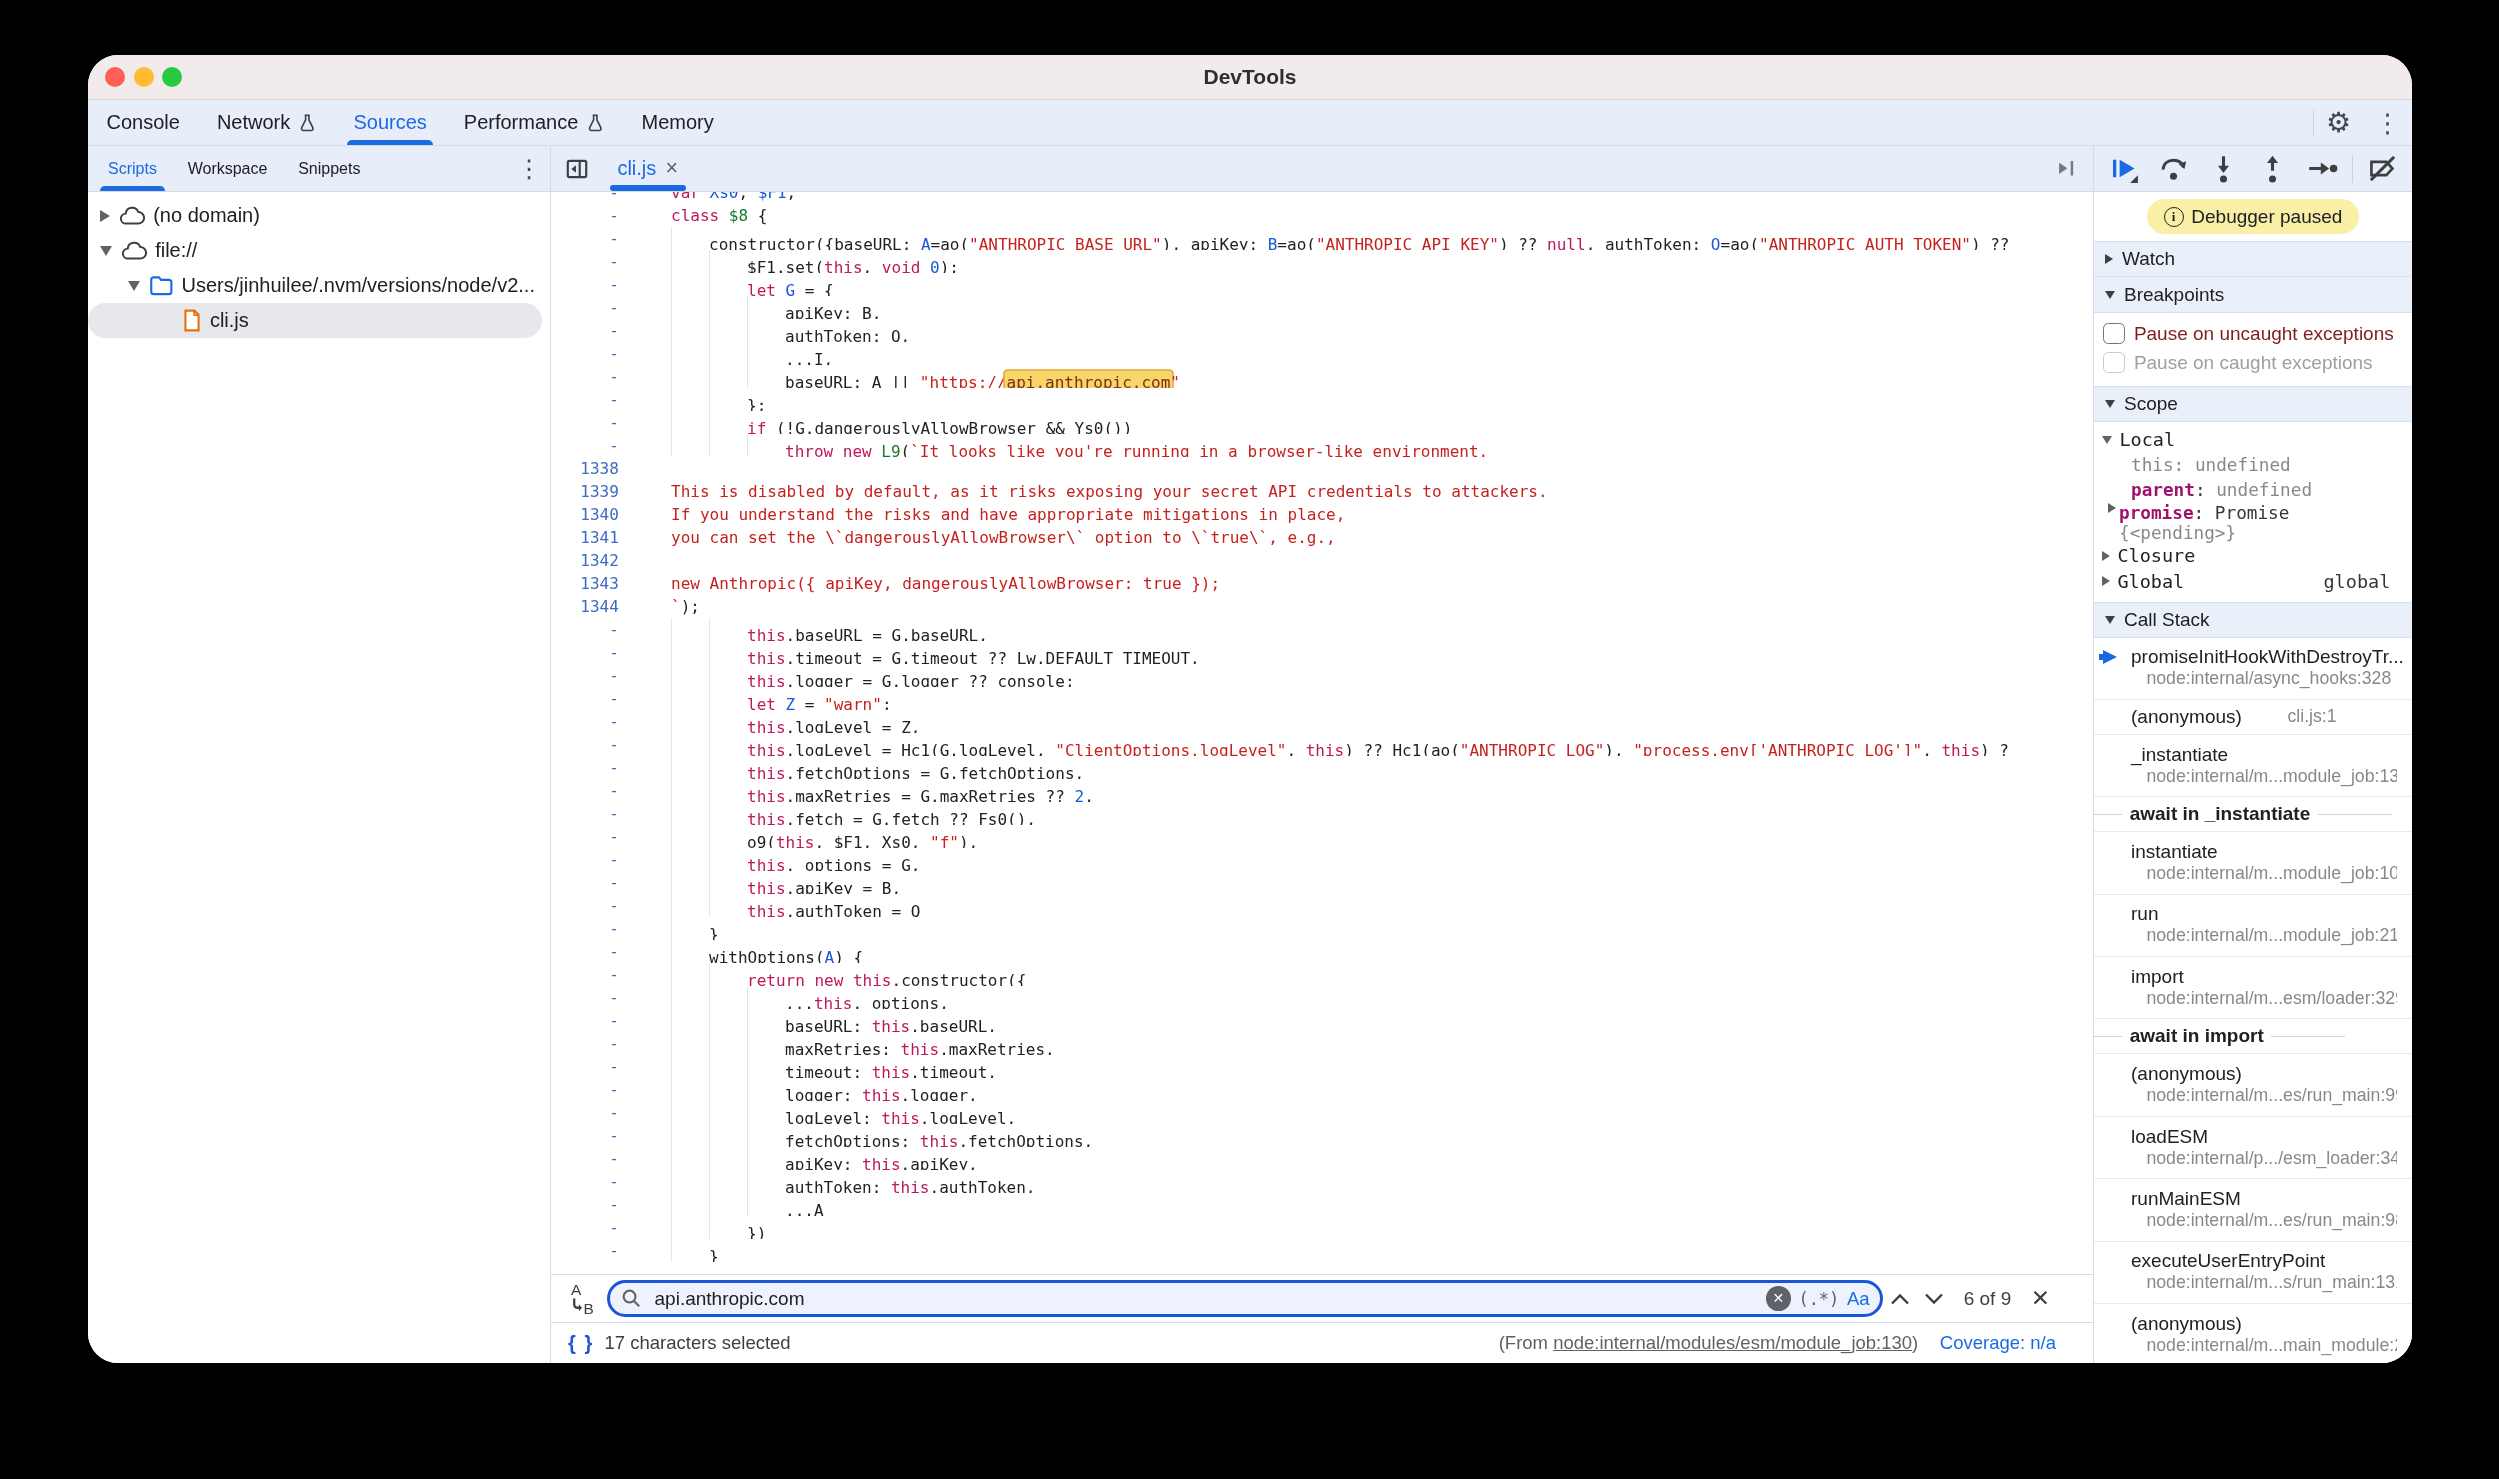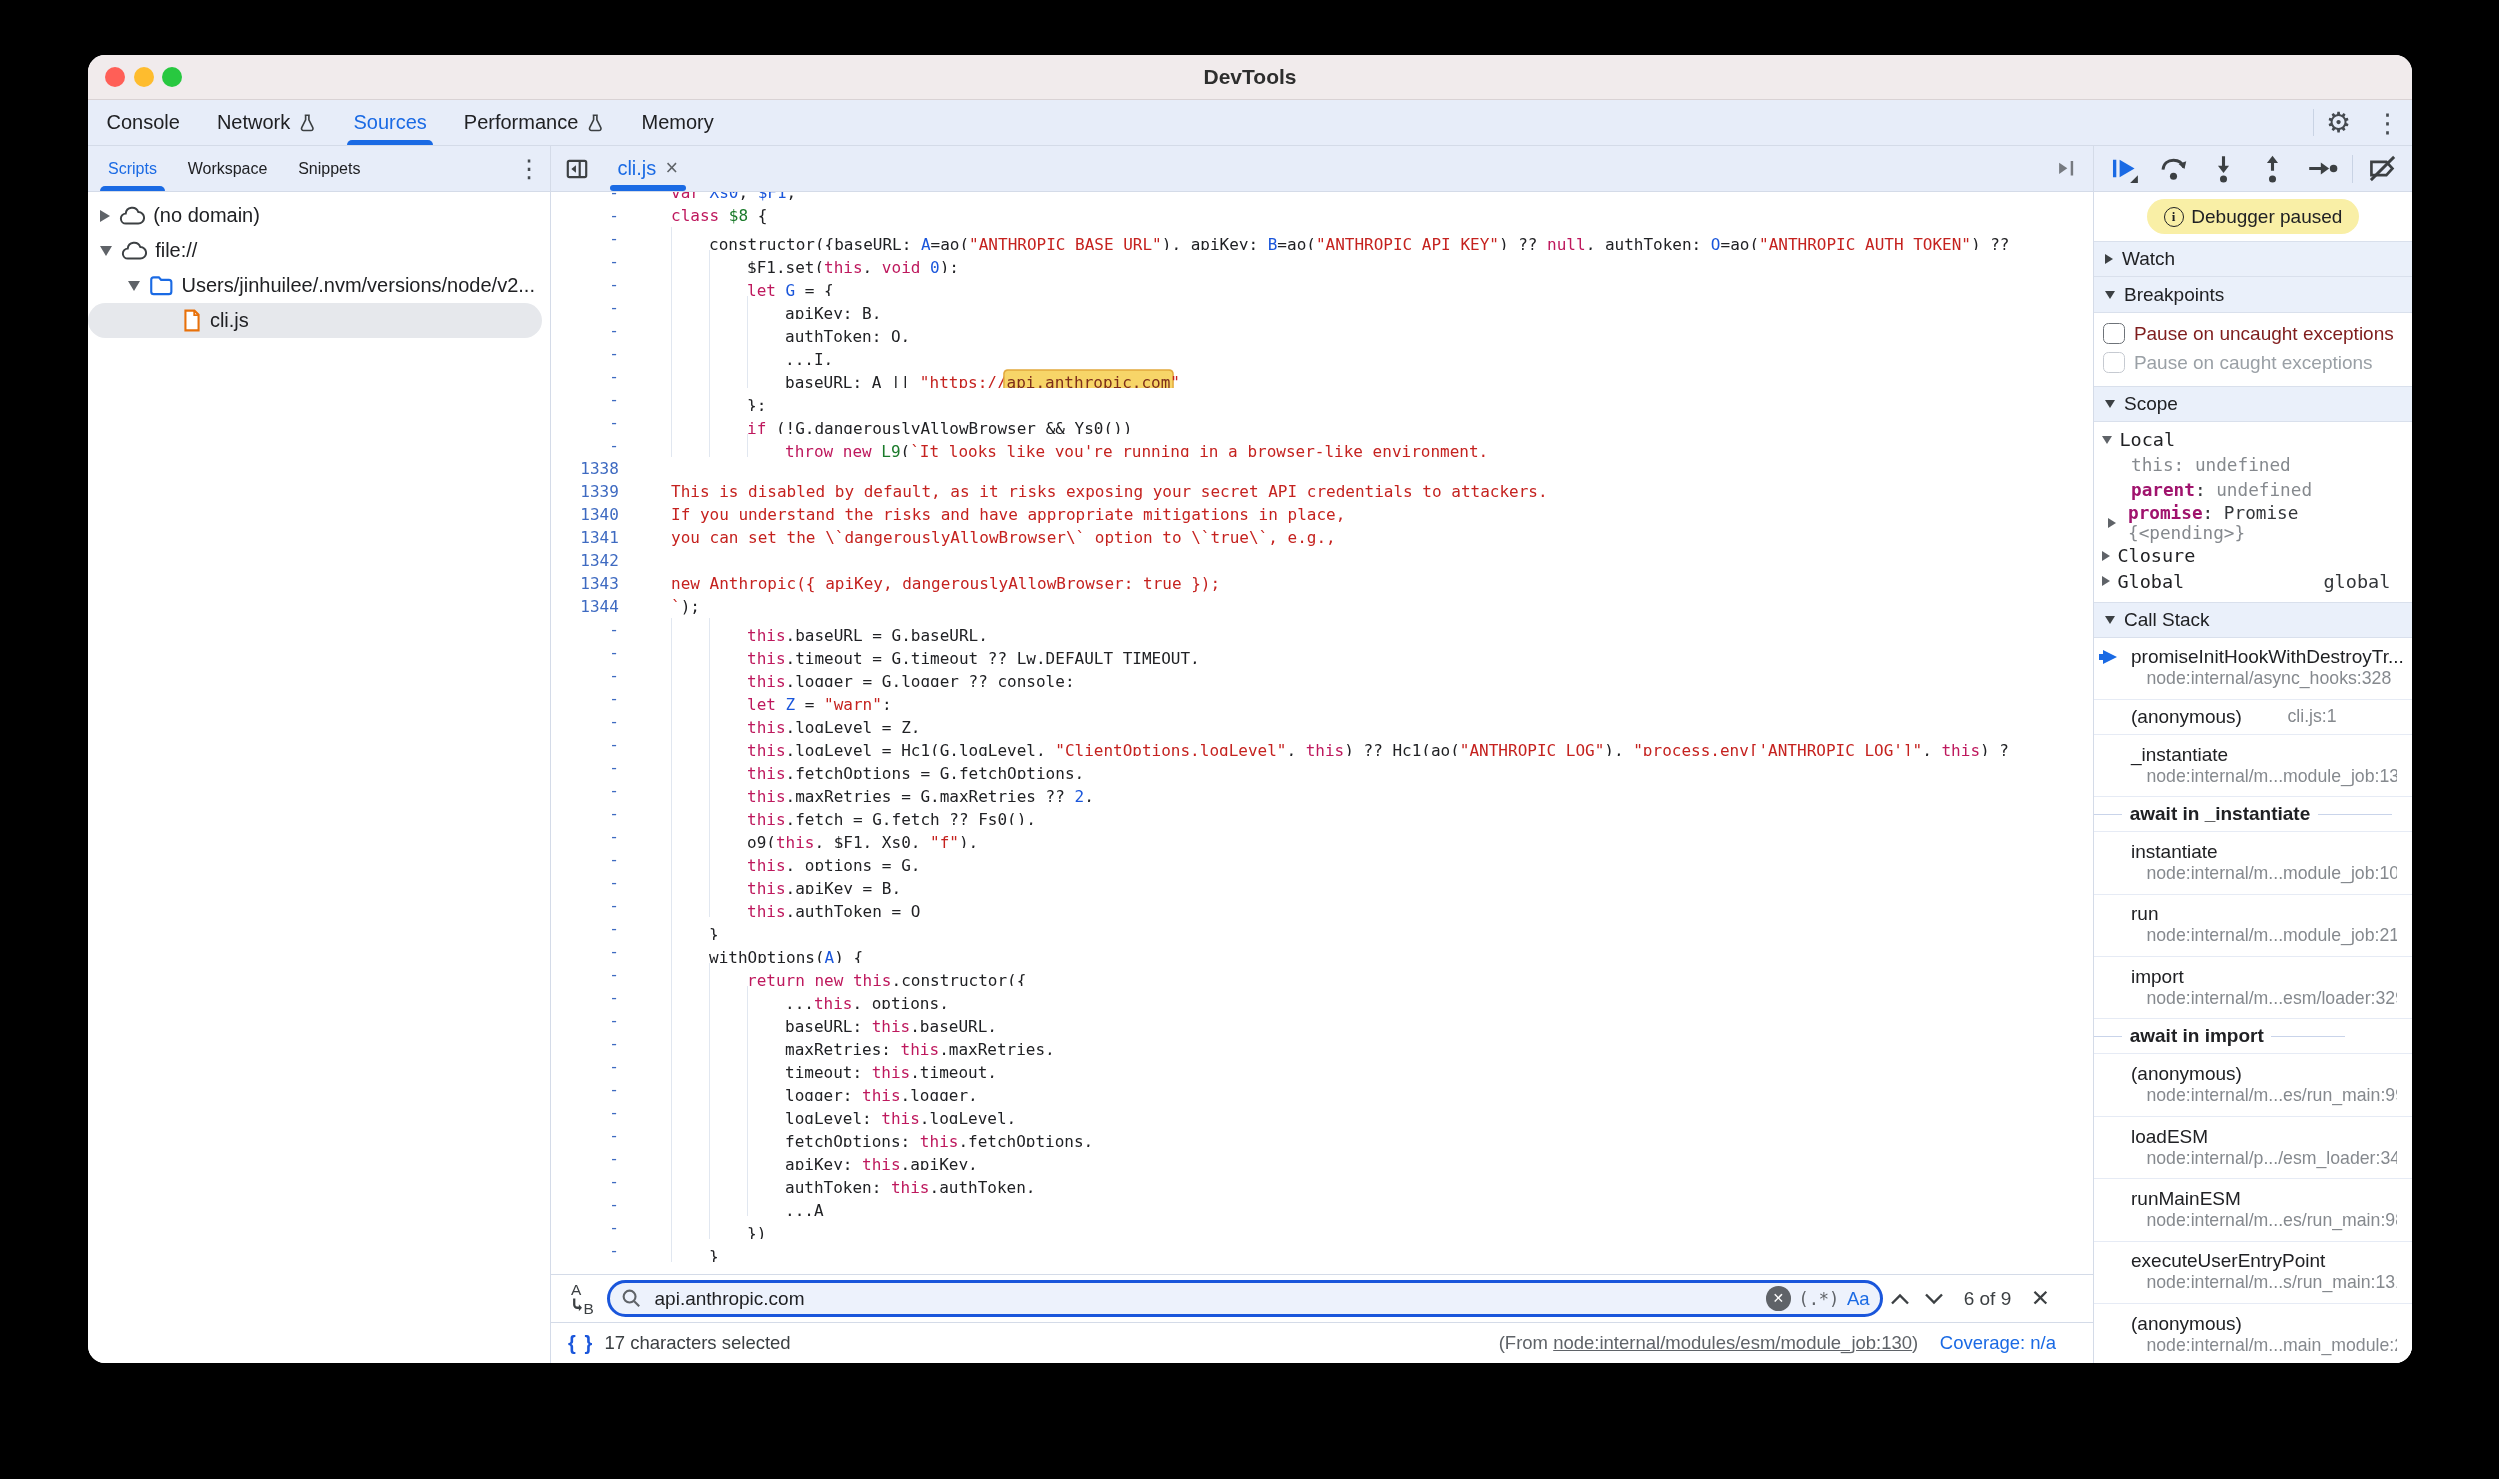--- a/index.html
+++ b/index.html
@@ -1,20 +1,20 @@
 <!DOCTYPE html>
 <html style="font-size:12.3px"><head>
 <meta charset="utf-8">
 <style>
   html,body{margin:0;padding:0;background:#000;width:2500px;height:1479px;overflow:hidden;}
   *{box-sizing:border-box;}
   body{font-family:"Liberation Sans", sans-serif;-webkit-font-smoothing:antialiased;}
 
   .window{position:absolute;left:88px;top:55px;width:2324px;height:1308px;background:#fff;
-    border-radius:17px;overflow:hidden;box-shadow:0 31px 92px rgba(0,0,0,.65);display:flex;flex-direction:column;}
+    border-radius:30px;overflow:hidden;box-shadow:0 31px 92px rgba(0,0,0,.65);display:flex;flex-direction:column;}
 
   
   .titlebar{height:45px;background:#f1ebec;border-bottom:0.8px solid #d9d2d4;position:relative;
     display:flex;align-items:center;justify-content:center;flex:0 0 auto;}
   .traffic{position:absolute;left:17px;top:12.3px;display:flex;gap:8.5px;}
   .light{width:20px;height:20px;border-radius:50%;}
   .light.red{background:#ff5f57;}.light.yellow{background:#febc2e;}.light.green{background:#28c840;}
   .win-title{font-size:21px;font-weight:700;color:#2e2e2e;}
 
   
@@ -116,21 +116,21 @@
 
   .scope-body{padding:4.6px 0 7.7px 0;background:#fff;flex:0 0 auto;font-size:19px;}
   .scope-row{display:flex;align-items:center;gap:7.7px;min-height:25.4px;padding:0 7.7px;}
   .scope-row .tri.down{border-top:8.5px solid #5f6368;border-left:5.4px solid transparent;border-right:5.4px solid transparent;}
   .scope-row .tri.right{border-left:8.5px solid #5f6368;border-top:5.4px solid transparent;border-bottom:5.4px solid transparent;}
   .scope-group{color:#202124;font-family:"DejaVu Sans Mono", monospace;font-size:18.5px;}
   .kv{font-family:"DejaVu Sans Mono", monospace;font-size:17.7px;padding-left:37px;}
   .kv .gray{color:#85898e;}
   .kv .mag{color:#a0136d;font-weight:700;}
   .kv .dark{color:#33363a;}
-  .kv.has-exp{padding-left:14px;display:flex;align-items:center;gap:12px;}
+  .kv.has-exp{padding-left:14px;display:flex;align-items:flex-start;gap:3px;}
   .scope-row .right-val{margin-left:auto;color:#33363a;font-family:"DejaVu Sans Mono", monospace;font-size:18.5px;padding-right:14px;}
 
   .callstack{flex:1;overflow:hidden;background:#fff;}
   .cs-frame{position:relative;padding:7.7px 15.4px 9.2px 37px;border-bottom:0.8px solid #e6ebf5;}
   .cs-name{font-size:19px;color:#202124;line-height:23px;}
   .cs-loc{font-size:17.7px;color:#85898e;line-height:21.5px;margin-left:15.4px;white-space:nowrap;overflow:hidden;}
   .cs-frame.inline{display:flex;align-items:center;padding-top:0;padding-bottom:0;height:35px;}
   .cs-frame.inline .cs-loc{margin-left:auto;padding-right:60px;}
   .cs-arrow{position:absolute;left:9.2px;top:12.3px;width:0;height:0;
     border-left:14px solid #1a6ae4;border-top:7.7px solid transparent;border-bottom:7.7px solid transparent;}

